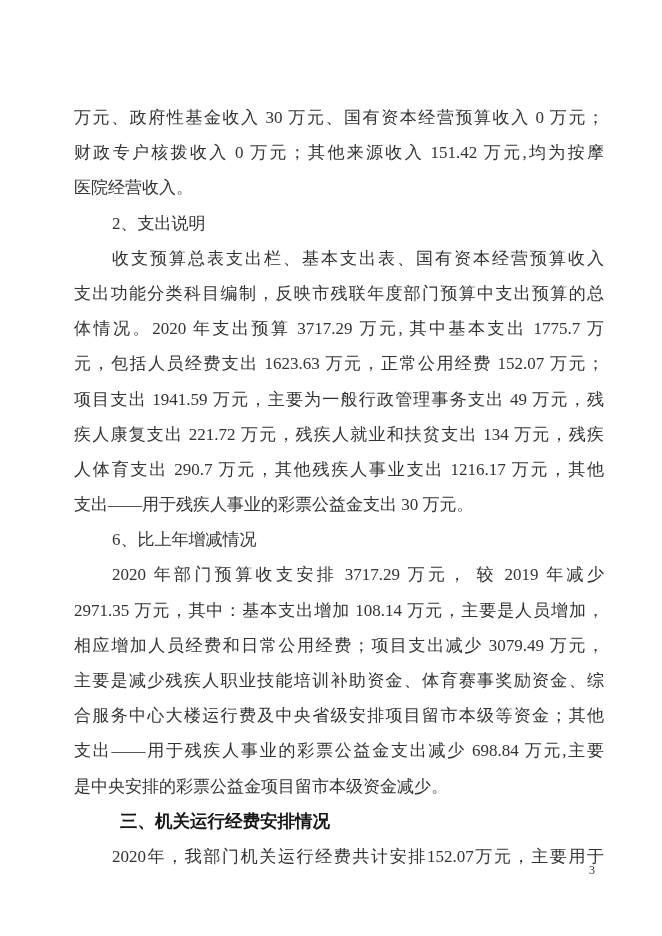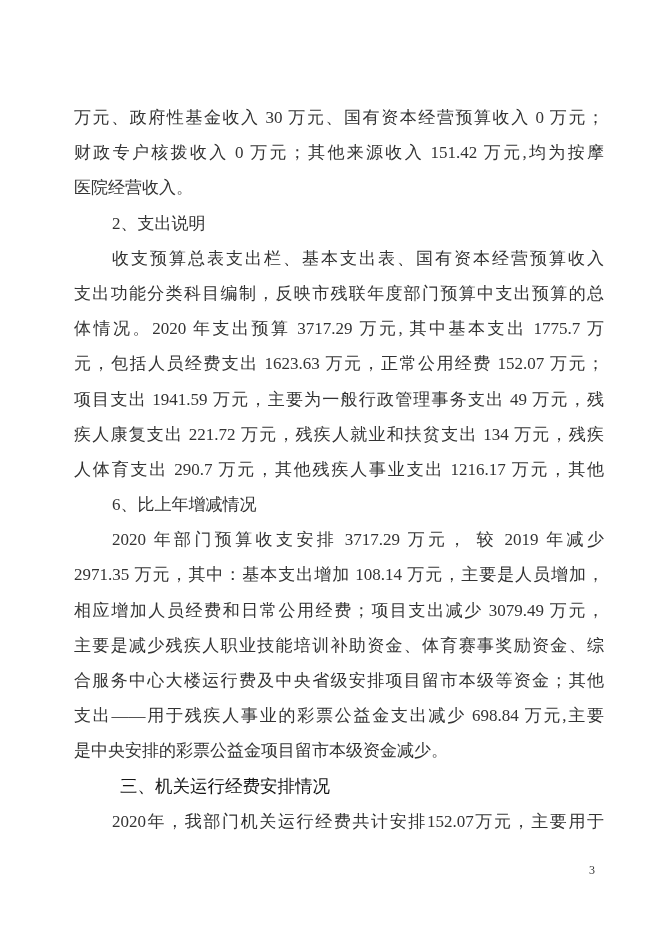--- a/index.html
+++ b/index.html
@@ -30,21 +30,21 @@
   }
   .line.fill {
     text-align: justify;
     text-align-last: justify;
   }
   .line.indent {
     text-indent: 38px;
   }
   .line.heading {
     font-family: "Liberation Sans", "DejaVu Sans", sans-serif;
-    font-weight: normal;
+    font-weight: bold;
     font-size: 17.5px;
     color: #151515;
     text-indent: 46px;
   }
   .page-number {
     position: absolute;
     left: 582px;
     top: 862px;
     width: 20px;
     text-align: center;
@@ -68,20 +68,21 @@
         <div class="line indent">2、支出说明</div>
       </div>
       <div>
         <div class="line indent fill">收支预算总表支出栏、基本支出表、国有资本经营预算收入</div>
         <div class="line fill">支出功能分类科目编制，反映市残联年度部门预算中支出预算的总</div>
         <div class="line fill">体情况。2020 年支出预算 3717.29 万元, 其中基本支出 1775.7 万</div>
         <div class="line fill">元，包括人员经费支出 1623.63 万元，正常公用经费 152.07 万元；</div>
         <div class="line fill">项目支出 1941.59 万元，主要为一般行政管理事务支出 49 万元，残</div>
         <div class="line fill">疾人康复支出 221.72 万元，残疾人就业和扶贫支出 134 万元，残疾</div>
         <div class="line fill">人体育支出 290.7 万元，其他残疾人事业支出 1216.17 万元，其他</div>
+        <div class="line">支出——用于残疾人事业的彩票公益金支出 30 万元。</div>
       </div>
       <div>
         <div class="line indent">6、比上年增减情况</div>
       </div>
       <div>
         <div class="line indent fill">2020 年部门预算收支安排 3717.29 万元， 较 2019 年减少</div>
         <div class="line fill">2971.35 万元，其中：基本支出增加 108.14 万元，主要是人员增加，</div>
         <div class="line fill">相应增加人员经费和日常公用经费；项目支出减少 3079.49 万元，</div>
         <div class="line fill">主要是减少残疾人职业技能培训补助资金、体育赛事奖励资金、综</div>
         <div class="line fill">合服务中心大楼运行费及中央省级安排项目留市本级等资金；其他</div>

